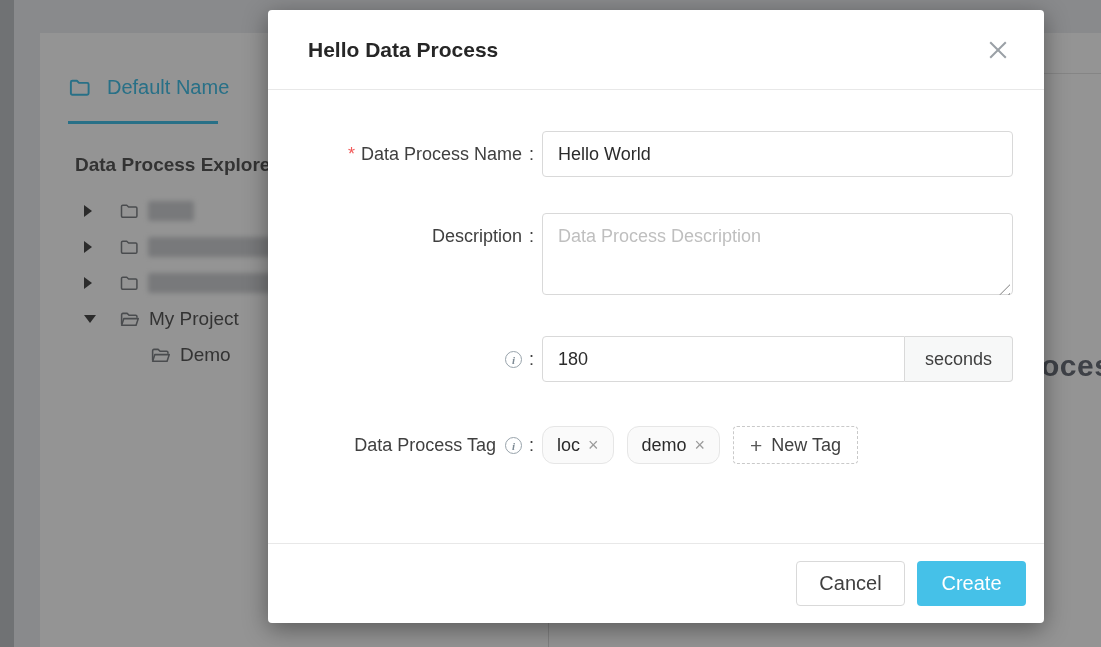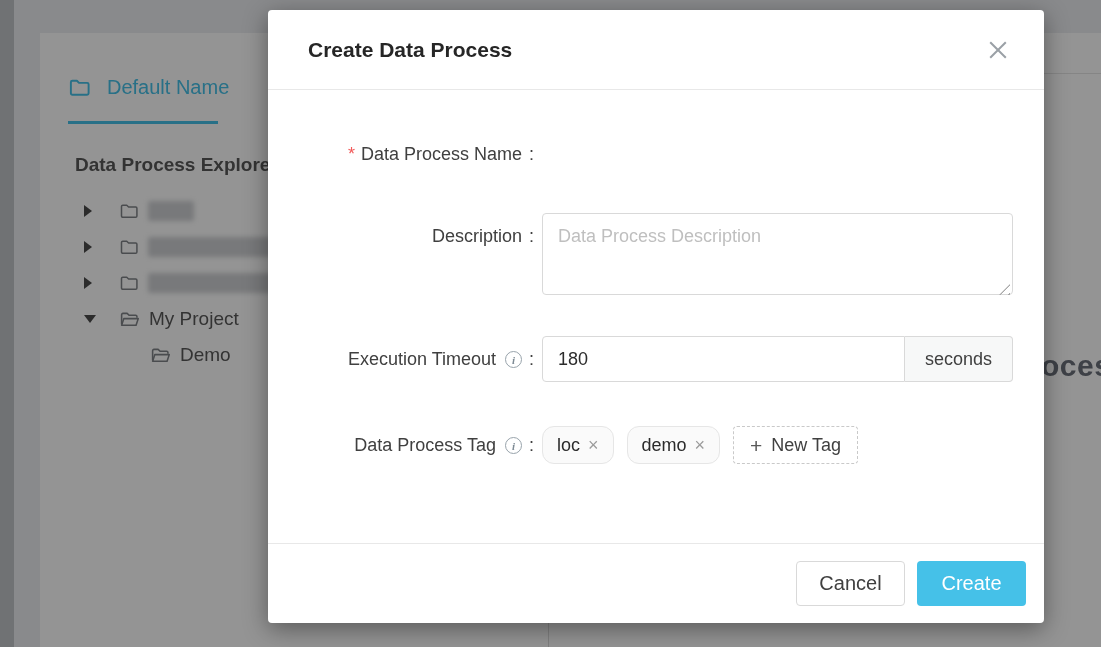--- a/index.html
+++ b/index.html
@@ -179,48 +179,48 @@
       </span>
       <span class="tree-label">Demo</span>
     </div>
   </div>
 
   <div class="dim-overlay"></div>
 
   <div class="modal">
 
     <div class="modal-header">
-      <span class="modal-title">Create Data Process</span>
+      <span class="modal-title">Hello Data Process</span>
       <span class="modal-close"></span>
     </div>
 
     <div class="modal-body">
 
       <div class="form-row row-name">
         <span class="form-label">
           <span class="required-star">*</span>
           <span>Data Process Name</span>
             <span class="colon">:</span>
         </span>
+        <input class="text-input" type="text" value="Hello World" style="">
       </div>
 
       <div class="form-row row-desc">
         <span class="form-label">
           <span>Description</span>
             <span class="colon">:</span>
         </span>
         <span class="textarea-wrap">
           <textarea class="desc-textarea" placeholder="Data Process Description" style=""></textarea>
           <span class="resize-handle"></span>
         </span>
       </div>
 
       <div class="form-row row-timeout">
         <span class="form-label">
-          <span>Execution Timeout</span>
           <span class="info-icon">i</span>
           <span class="colon">:</span>
         </span>
         <span class="input-group">
           <input class="text-input" type="text" value="180" style="">
           <span class="input-addon">seconds</span>
         </span>
       </div>
 
       <div class="form-row row-tags">

